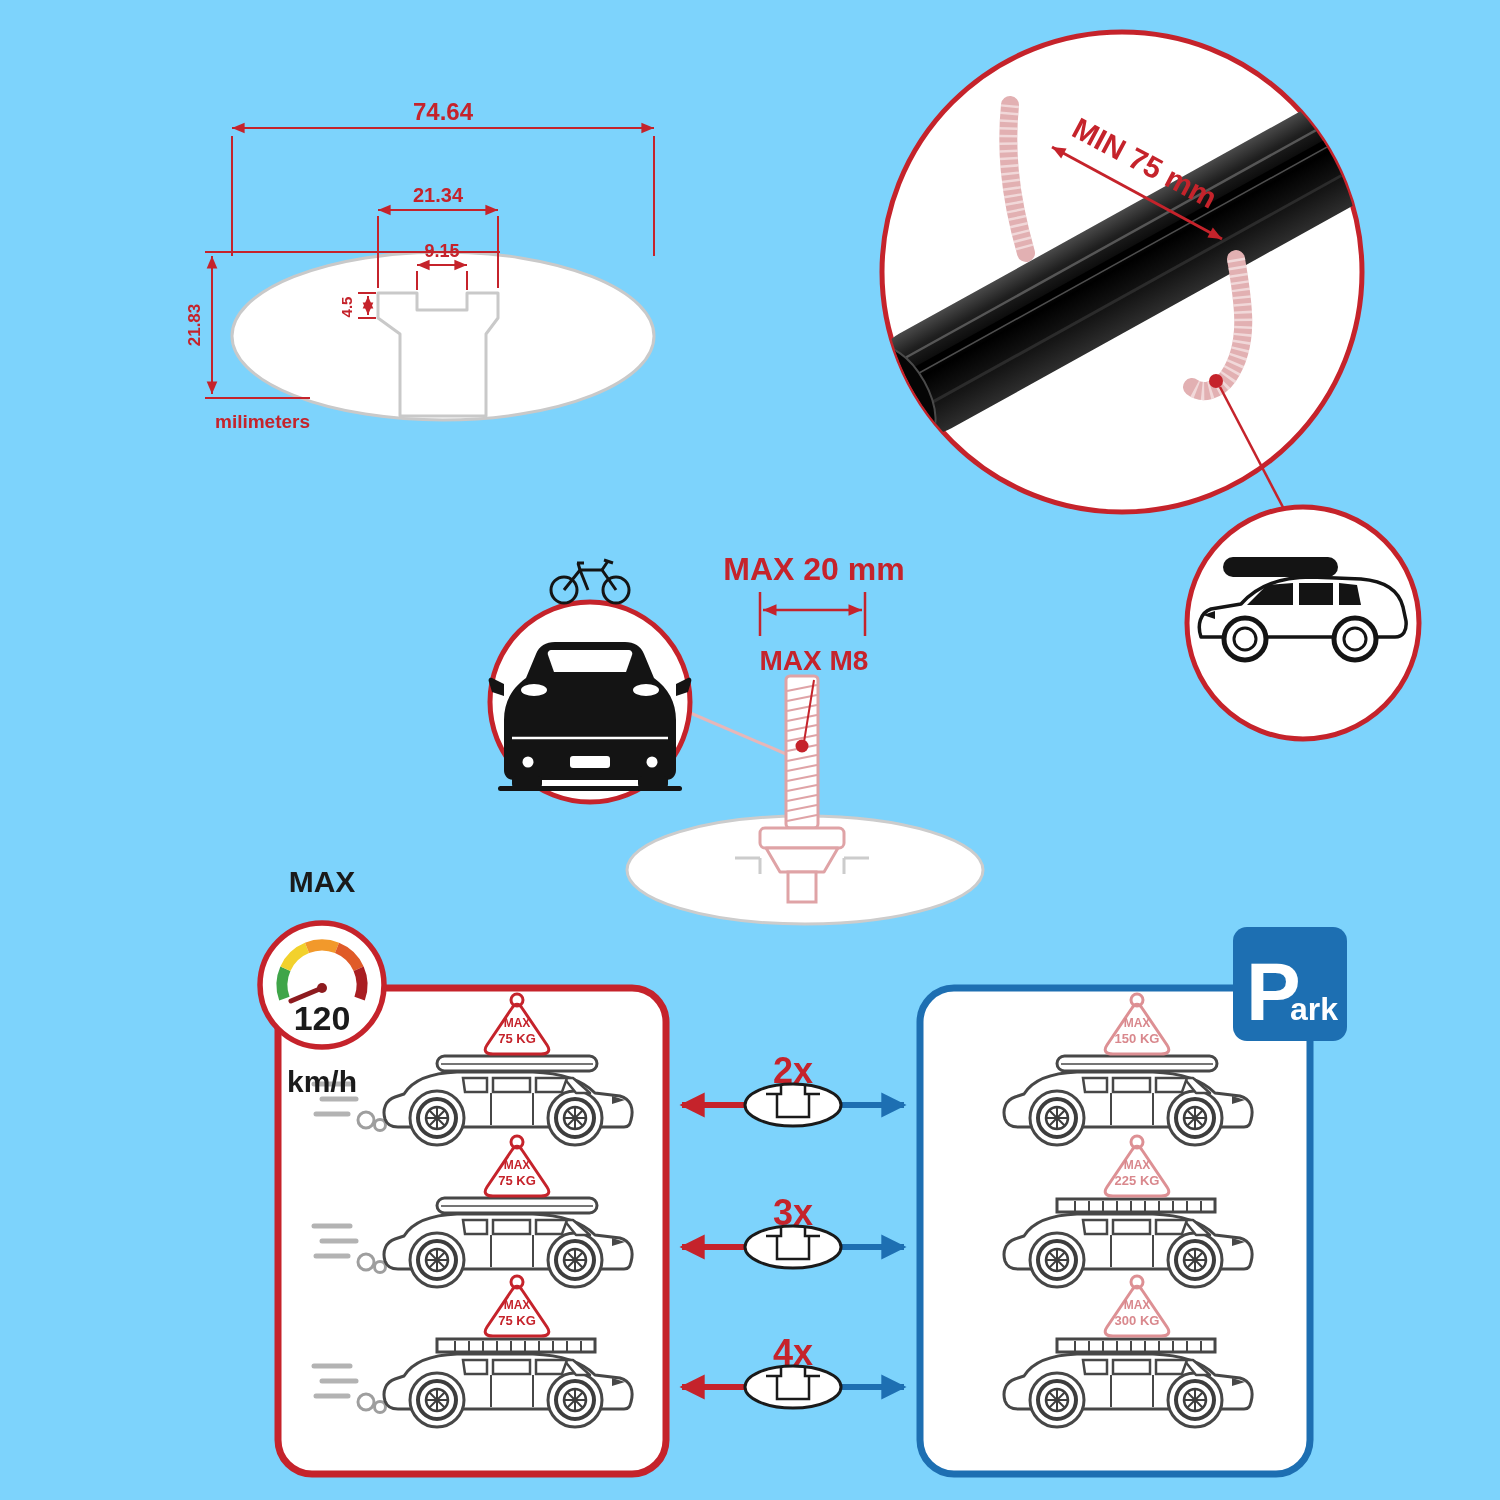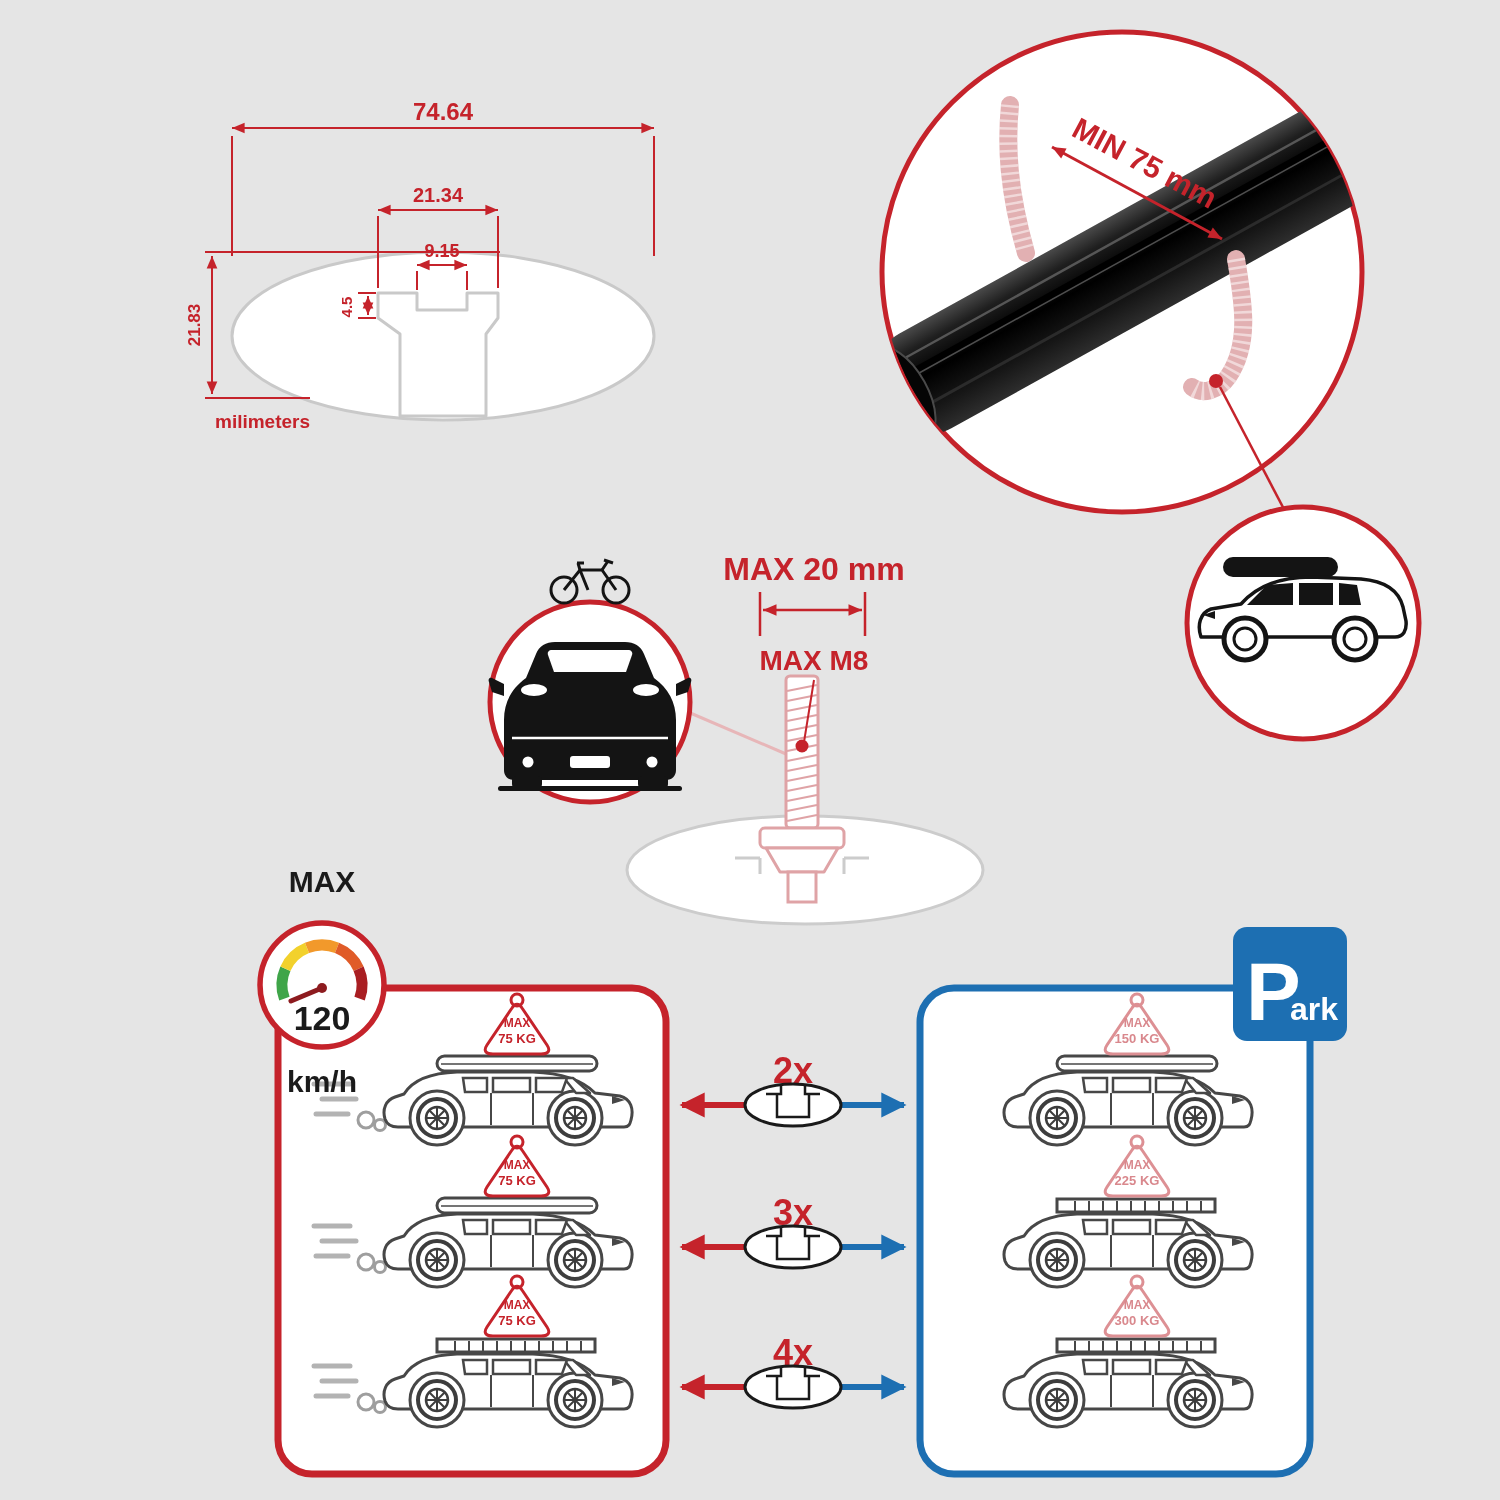--- a/index.html
+++ b/index.html
@@ -1,17 +1,17 @@
 <!DOCTYPE html>
 <html><head>
 <meta charset="utf-8">
 <style>
   *{margin:0;padding:0;box-sizing:border-box}
   body{background:#fff}
-  .canvas{position:relative;width:1500px;height:1500px;background:#e5e5e5;overflow:hidden;font-family:"Liberation Sans",sans-serif}
+  .canvas{position:relative;width:1500px;height:1500px;background:#7dd3fc;overflow:hidden;font-family:"Liberation Sans",sans-serif}
   .canvas svg{position:absolute;font-family:"Liberation Sans",sans-serif}
   .am{text-anchor:middle}
   .red-t{fill:#c5232b;font-weight:700}
   .pink-t{fill:#d9888d;font-weight:700}
   .blk-t{fill:#1a1a1a;font-weight:700}
   .white-t{fill:#fff;font-weight:700}
 </style>
 </head>
 <body>
 

